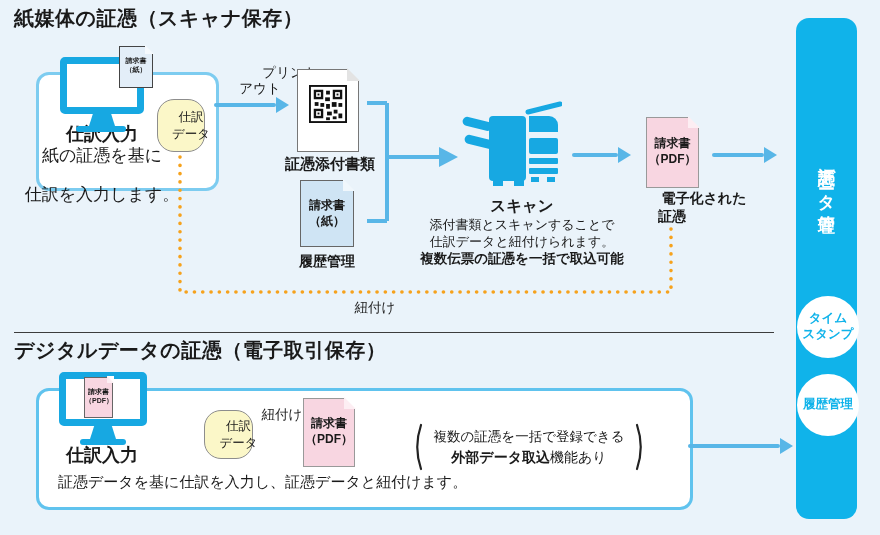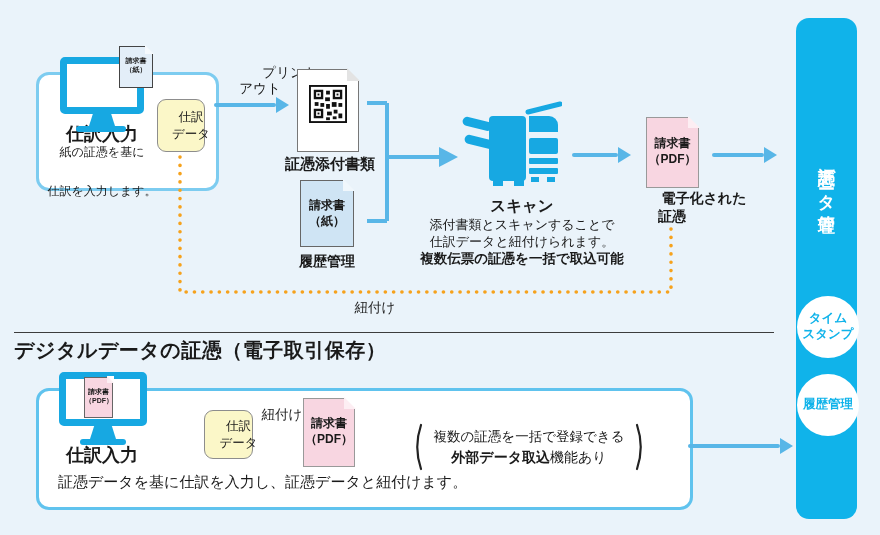--- a/index.html
+++ b/index.html
@@ -13,49 +13,50 @@
   .mframe{position:absolute;box-sizing:border-box;border:7px solid #17a8e2;background:#fff;border-radius:5px;z-index:2;}
   .mneck{position:absolute;background:#17a8e2;clip-path:polygon(16% 0,84% 0,100% 100%,0 100%);z-index:1;}
   .mbase{position:absolute;background:#17a8e2;border-radius:3px;z-index:1;}
   
   .doc{position:absolute;box-sizing:border-box;text-align:center;font-weight:600;}
   .doc::before{content:"";position:absolute;top:-2px;right:-2px;width:0;height:0;border-style:solid;
     border-width:0 var(--fold) var(--fold) 0;
     border-color:var(--erase) var(--erase) var(--foldc) var(--foldc);}
   .doc .l{white-space:nowrap;}
   
-  .jbox{position:absolute;box-sizing:border-box;background:#fbf7c8;border:1.5px solid #8d8d8d;border-radius:9px;
+  .jbox{position:absolute;box-sizing:border-box;background:#fbf7c8;border:1.5px solid #8d8d8d;border-radius:17px;
         display:flex;flex-direction:column;align-items:center;justify-content:center;
         font-size:12.5px;line-height:1.35;padding-left:20px;}
   .jbox div{white-space:nowrap;}
   
   .arrow{position:absolute;height:3.5px;background:#58b6e7;border-radius:2px;}
   .arrow::after{content:"";position:absolute;left:100%;top:50%;transform:translateY(-50%);
     width:0;height:0;border-left:13px solid #58b6e7;border-top:8px solid transparent;border-bottom:8px solid transparent;}
   
   .bar{position:absolute;left:796px;top:18px;width:61px;height:501px;background:#10b3ea;border-radius:13px;}
   .bar-title{position:absolute;left:50%;top:136px;transform:translateX(-50%);
     writing-mode:vertical-rl;color:#fff;font-weight:bold;font-size:17px;letter-spacing:2px;white-space:nowrap;}
   .badge{position:absolute;width:62px;height:62px;border-radius:50%;background:#fff;color:#10b3ea;
     display:flex;flex-direction:column;align-items:center;justify-content:center;
     font-size:12.5px;font-weight:bold;line-height:1.25;text-align:center;}
   .badge div{white-space:nowrap;}
   .divider{position:absolute;left:14px;top:332px;width:760px;border-top:1.5px solid #3c3c3c;}
-  .cap{font-size:12px;line-height:1.3;}
+  .cap{font-size:17px;line-height:1.3;}
   .note{position:absolute;left:410px;top:423px;width:238px;height:48px;display:flex;align-items:center;justify-content:space-between;}
   .note-text{flex:1;text-align:center;line-height:1.45;white-space:nowrap;}
   .nl1{font-size:13.5px;}
   .nl2{font-size:14px;}
   .nl2 .b{font-weight:bold;}
 </style>
 </head>
 <body>
 
 <div id="canvas">
 
+  <div class="abs sec-title" style="left:14px;top:5px;">紙媒体の証憑（スキャナ保存）</div>
 
   <div class="container" style="left:36px;top:72px;width:177px;height:113px;"></div>
 
   <div class="mframe" style="left:60px;top:57px;width:84px;height:57px;"></div>
   <div class="mneck" style="left:89px;top:113px;width:26px;height:13px;"></div>
   <div class="mbase" style="left:76px;top:126px;width:50px;height:6px;"></div>
 
   <div class="doc" style="left:119px;top:46px;width:34px;height:42px;background:#e3eef8;border:1.2px solid #444;
        --fold:9px;--erase:#eaf3fa;--foldc:#f5f9fd;z-index:3;font-size:7px;line-height:1.35;padding-top:9px;">
     <div class="l">請求書</div>

